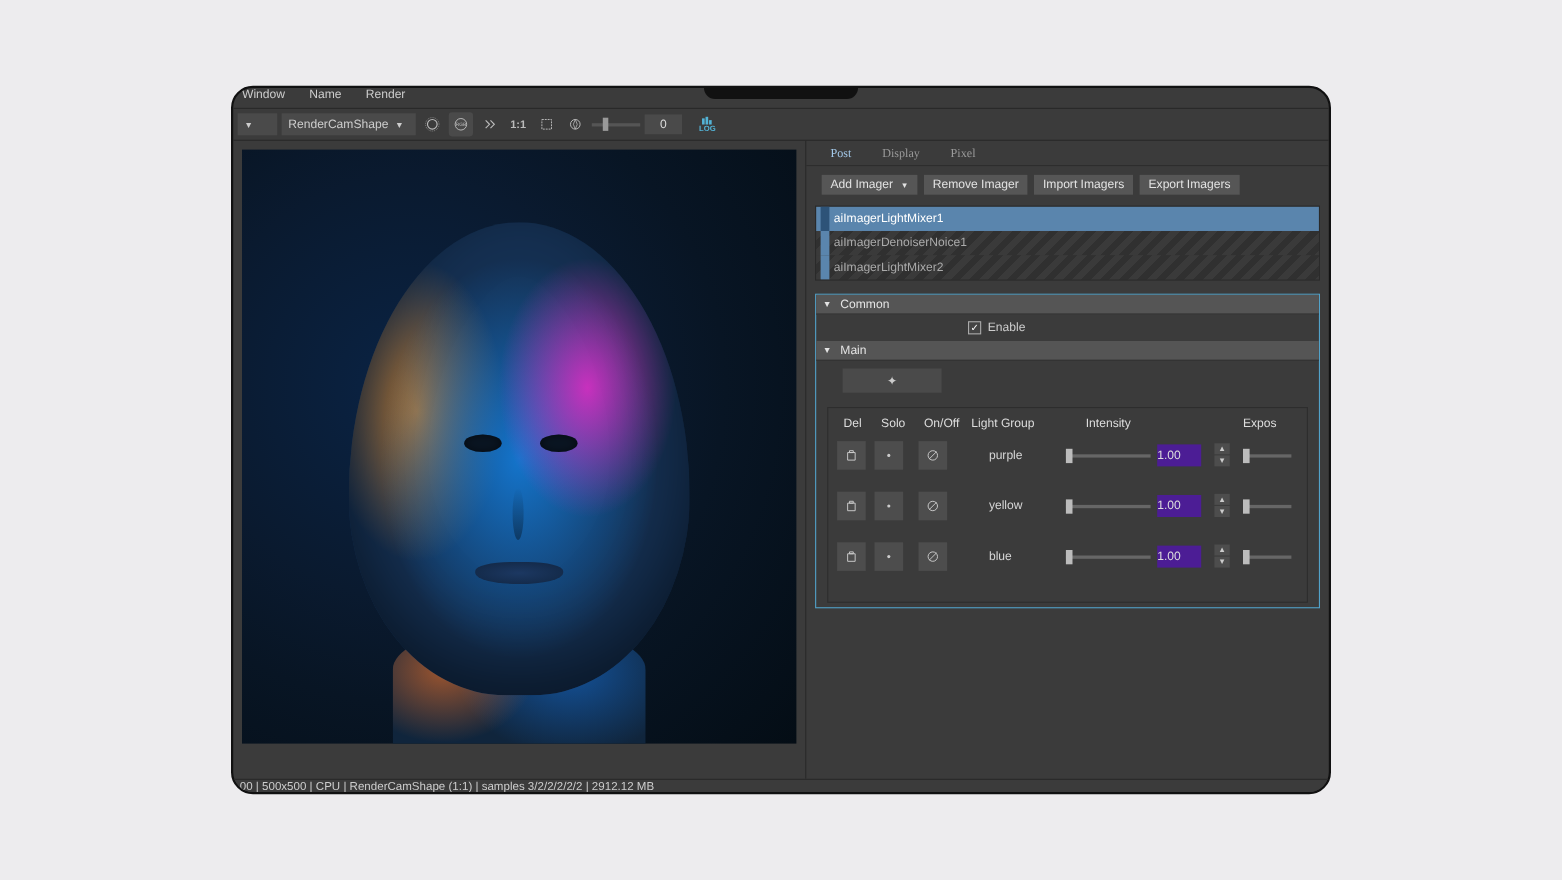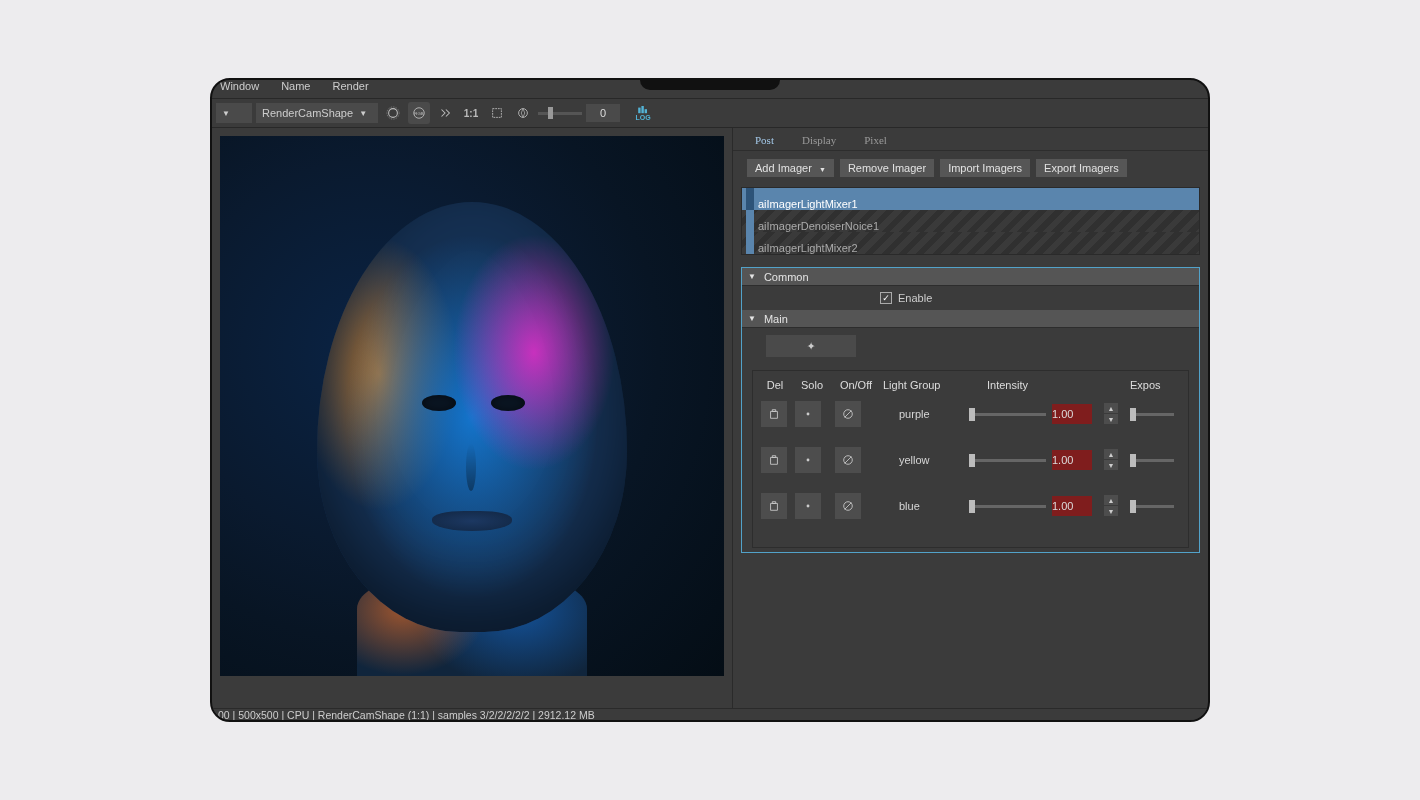--- a/index.html
+++ b/index.html
@@ -203,21 +203,21 @@
   border: none;
   cursor: pointer;
 }
 .layerlist {
   background: #323232;
   border: 1px solid #2a2a2a;
   margin-bottom: 12px;
 }
 .layer {
   display: flex;
-  align-items: flex-end;
+  align-items: center;
   height: 22px;
   padding: 0 4px;
   font-size: 11px;
 }
 .layer .handle {
   width: 8px;
   height: 100%;
   margin-right: 4px;
 }
 .layer.selected {
@@ -325,21 +325,21 @@
   position: relative;
   width: 100%;
 }
 .slider-thumb {
   position:absolute;
   left:0; top:-5px;
   width:6px; height:13px;
   background:#bcbcbc;
 }
 .numbox {
-  background:#7f1d1d;
+  background:#4c1d95;
   height:20px;
   width:40px;
   color:#ddd;
   font-size:11px;
   display:flex; align-items:center; justify-content:center;
   border:none;
 }
 .spinner {
   display:flex; flex-direction:column;
   width:14px;

